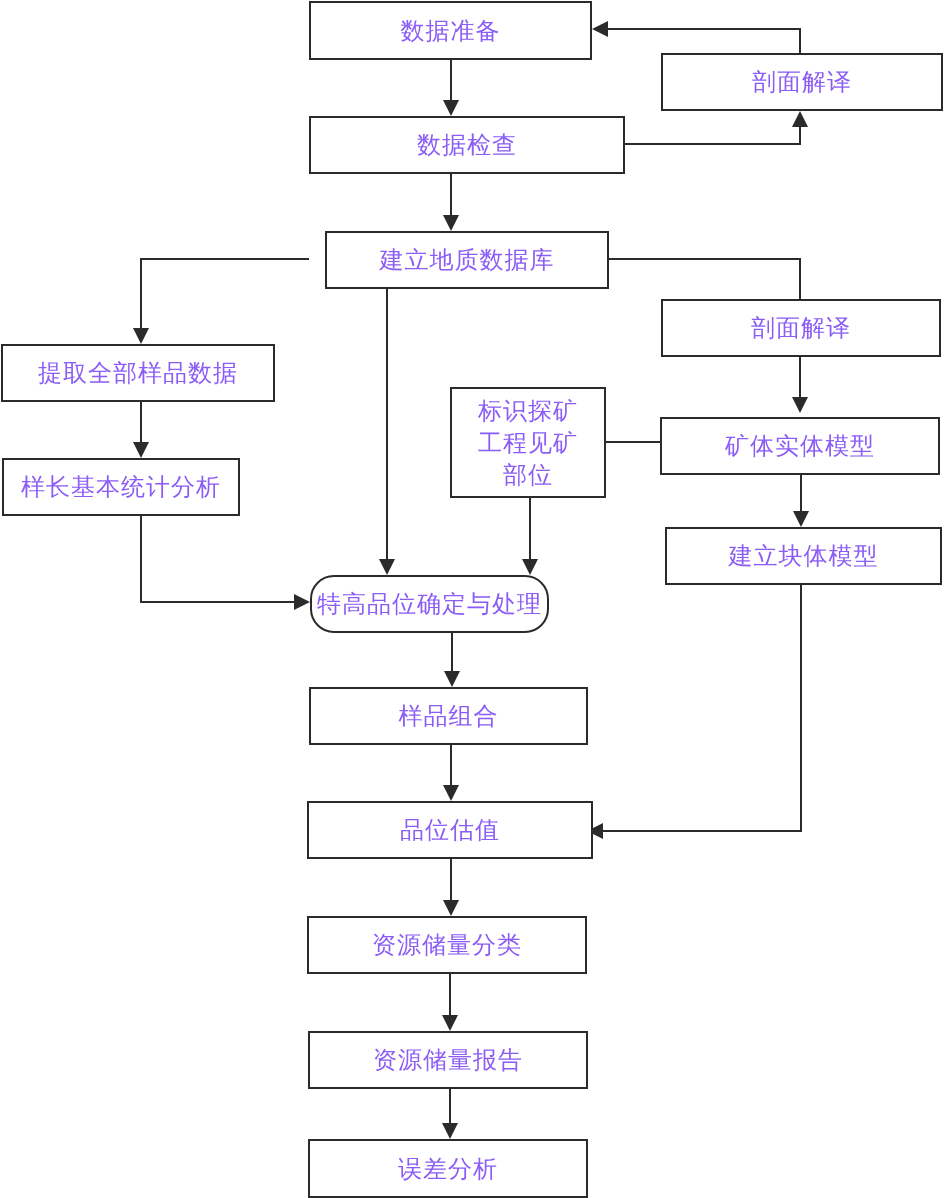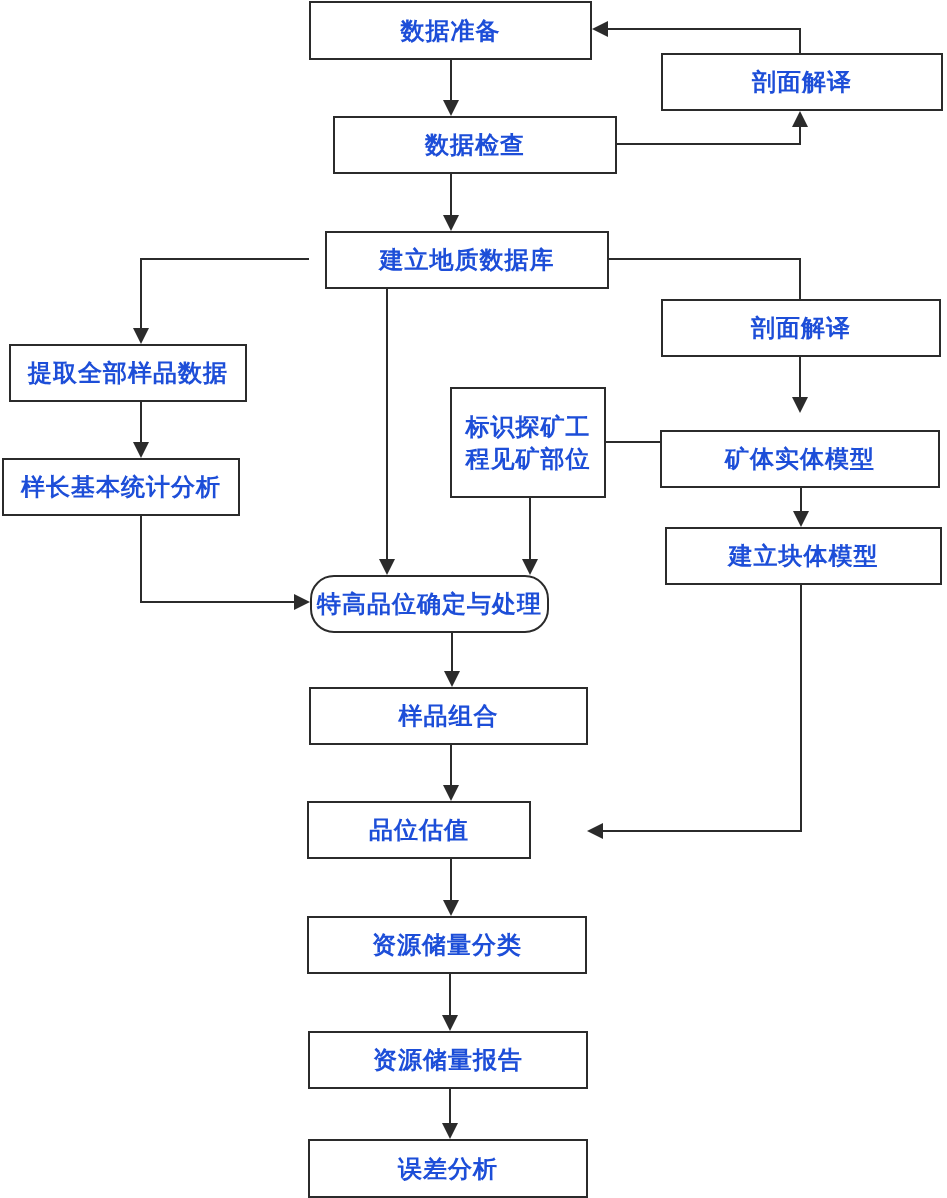--- a/index.html
+++ b/index.html
@@ -2,24 +2,24 @@
 <html><head>
 <meta charset="utf-8">
 <style>
   html, body { margin: 0; padding: 0; background: #ffffff; }
   #canvas { position: relative; width: 947px; height: 1198px; background: #ffffff; overflow: hidden; }
   svg#links { position: absolute; left: 0; top: 0; width: 947px; height: 1198px; }
   .box {
     position: absolute; box-sizing: border-box;
     border: 2.5px solid #2b2b2b; background: #ffffff;
     display: flex; align-items: center; justify-content: center;
-    font-family: "DejaVu Sans", sans-serif; color: #1d4ed8;
-    font-size: 24px; letter-spacing: 1px; text-align: center; line-height: 32px; font-weight: bold;
+    font-family: "DejaVu Sans", sans-serif; color: #8b5cf6;
+    font-size: 24px; letter-spacing: 1px; text-align: center; line-height: 32px;
   }
-  .box.multi { font-size: 24px; line-height: 32px; padding: 0 0; }
+  .box.multi { font-size: 24px; line-height: 32px; padding: 0 16px; }
 </style>
 </head>
 <body>
 
 <div id="canvas">
   <svg id="links" viewBox="0 0 947 1198" xmlns="http://www.w3.org/2000/svg">
     <defs>
       <marker id="arrowhead" viewBox="0 0 10 10" refX="10" refY="5" markerWidth="6.5" markerHeight="6.5" markerUnits="userSpaceOnUse" orient="auto">
       </marker>
     </defs>
@@ -100,51 +100,51 @@
         </g>
       </g>
   </svg>
 
   <div class="box" style="left:309px;top:1px;width:283px;height:59px;">
       <span>数据准备</span>
     </div>
   <div class="box" style="left:661px;top:53px;width:282px;height:58px;">
       <span>剖面解译</span>
     </div>
-  <div class="box" style="left:309px;top:116px;width:284px;height:58px;margin-left:24px;">
+  <div class="box" style="left:309px;top:116px;width:316px;height:58px;">
       <span>数据检查</span>
     </div>
   <div class="box" style="left:309px;top:231px;width:284px;height:58px;margin-left:16px;">
       <span>建立地质数据库</span>
     </div>
   <div class="box" style="left:661px;top:299px;width:280px;height:58px;">
       <span>剖面解译</span>
     </div>
-  <div class="box" style="left:9px;top:344px;width:238px;height:58px;text-align:center;">
+  <div class="box" style="left:1px;top:344px;width:274px;height:58px;text-align:center;">
       <span>提取全部样品数据</span>
     </div>
   <div class="box multi" style="left:450px;top:387px;width:156px;height:111px;">
       <span style="display:block;width:130px;">标识探矿工程见矿部位</span>
     </div>
-  <div class="box" style="left:660px;top:430px;width:280px;height:58px;">
+  <div class="box" style="left:660px;top:417px;width:280px;height:58px;">
       <span>矿体实体模型</span>
     </div>
   <div class="box" style="left:2px;top:458px;width:238px;height:58px;">
       <span>样长基本统计分析</span>
     </div>
   <div class="box" style="left:665px;top:527px;width:277px;height:58px;">
       <span>建立块体模型</span>
     </div>
   <div class="box" style="left:310px;top:575px;width:239px;height:58px;border-radius:24px;">
       <span>特高品位确定与处理</span>
     </div>
   <div class="box" style="left:309px;top:687px;width:279px;height:58px;">
       <span>样品组合</span>
     </div>
-  <div class="box" style="left:307px;top:801px;width:224px;height:58px;">
+  <div class="box" style="left:307px;top:801px;width:286px;height:58px;">
       <span>品位估值</span>
     </div>
   <div class="box" style="left:308px;top:1031px;width:280px;height:58px;">
       <span>资源储量报告</span>
     </div>
   <div class="box" style="left:307px;top:916px;width:280px;height:58px;">
       <span>资源储量分类</span>
     </div>
   <div class="box" style="left:308px;top:1139px;width:280px;height:59px;">
       <span>误差分析</span>

